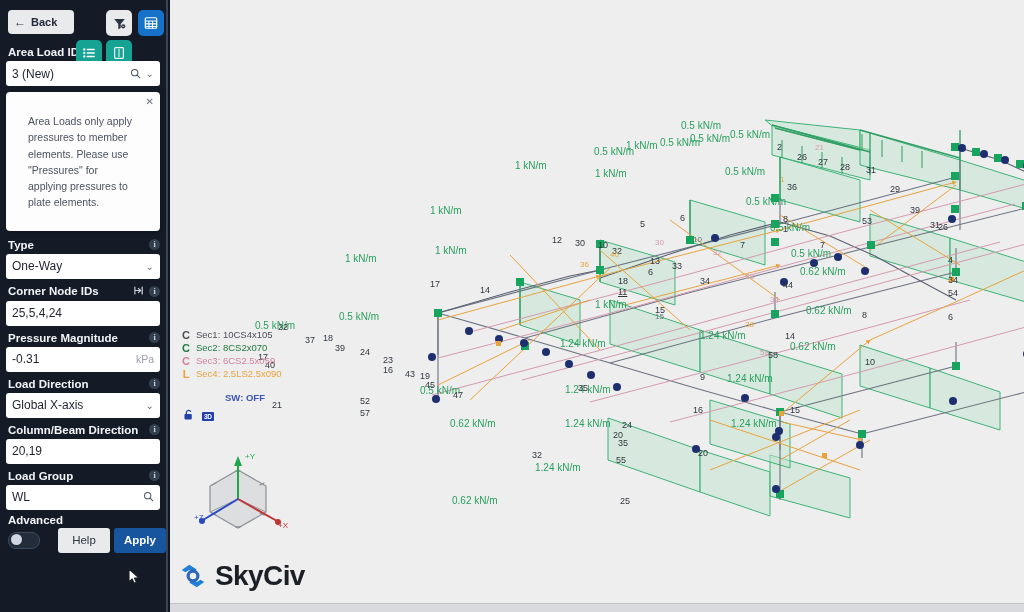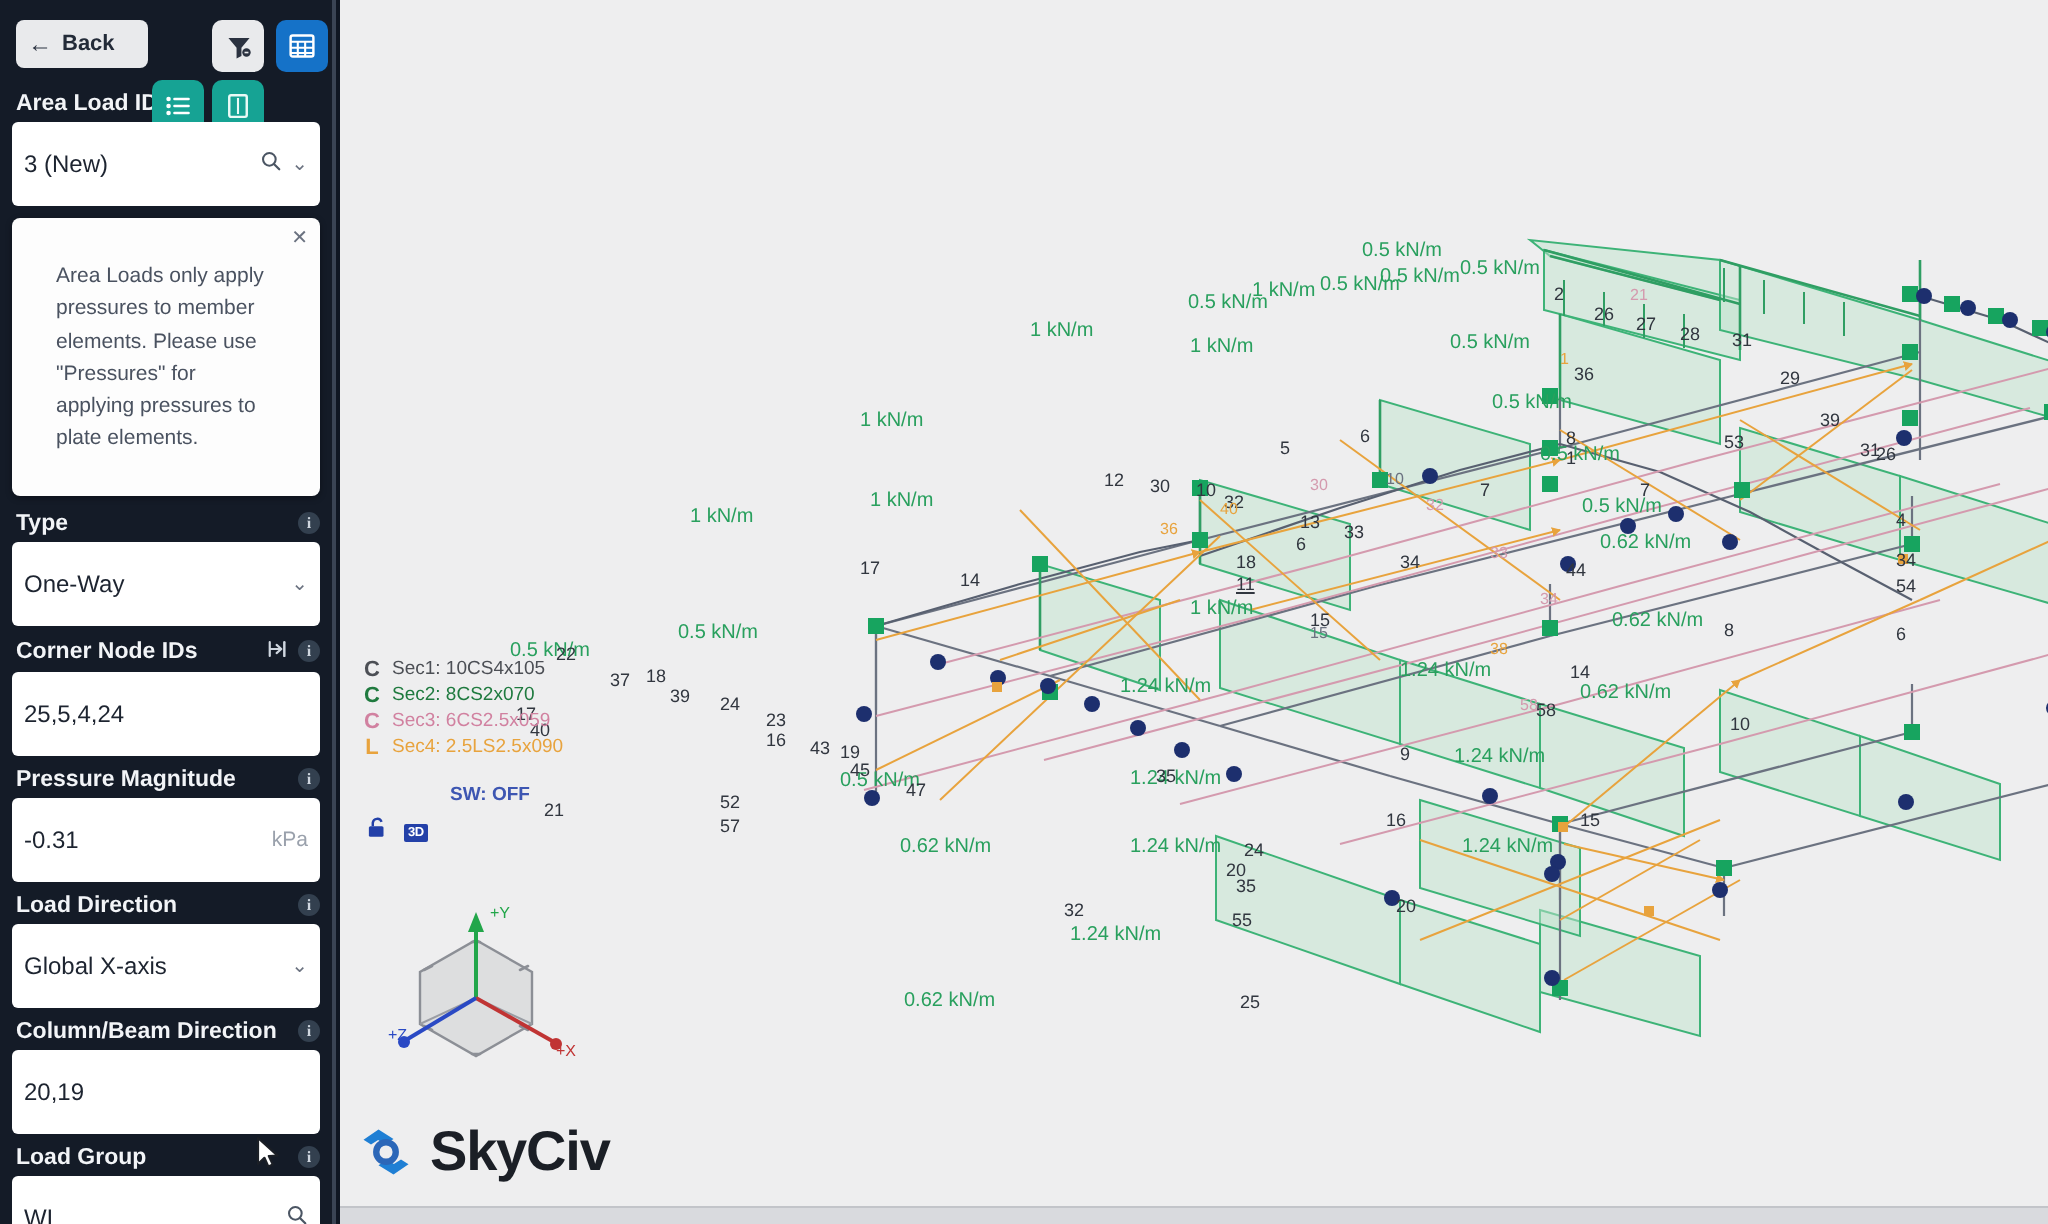--- a/index.html
+++ b/index.html
@@ -43,21 +43,21 @@
     margin:6px 0 3px 2px;display:flex;align-items:center;justify-content:space-between;
   }
   .sec-label .icons{display:flex;gap:4px;align-items:center;}
   .info-dot{
     width:11px;height:11px;border-radius:50%;background:#33404f;
     color:#cfd6df;font-size:8px;font-weight:700;display:flex;
     align-items:center;justify-content:center;font-family:"Liberation Serif", serif;
   }
 
   .field{
-    position:relative;height:42px;background:#fff;border-radius:3px;
+    position:relative;height:25px;background:#fff;border-radius:3px;
     display:flex;align-items:center;padding:0 6px;box-sizing:border-box;
     margin-bottom:2px;
   }
   .field .val{font-size:12px;color:#1d2430;flex:1;overflow:hidden;white-space:nowrap;}
   .field .unit{font-size:10.5px;color:#9aa1ac;}
   .field .chev{font-size:10px;color:#6b7280;margin-left:5px;}
 
   .tip{
     background:#fdfdfd;border-radius:4px;margin:6px 0 8px 0;
     padding:9px 10px 8px 10px;position:relative;
@@ -79,21 +79,21 @@
   }
   .toggle:after{
     content:"";position:absolute;left:2px;top:1.5px;width:11px;height:11px;
     border-radius:50%;background:#cfd6df;
   }
   .btn-help,.btn-apply{
     position:absolute;top:14px;height:25px;border:none;border-radius:3px;
     font-size:11.5px;cursor:pointer;display:flex;align-items:center;justify-content:center;
   }
   .btn-help{left:52px;width:52px;background:#e9eaec;color:#2b333f;}
-  .btn-apply{left:108px;width:42px;background:#17559e;color:#fff;font-weight:400;}
+  .btn-apply{left:108px;width:52px;background:#17559e;color:#fff;font-weight:700;}
 
   .cursor-ptr{
     position:absolute;left:128px;top:568px;width:14px;height:18px;z-index:40;
     pointer-events:none;
   }
 
   
   #viewport{
     position:absolute;left:170px;top:0;width:854px;height:612px;
     background:#eeeeef;overflow:hidden;
@@ -269,21 +269,21 @@
         <svg width="11" height="11" viewBox="0 0 16 16" aria-hidden="true">
           <circle cx="6.8" cy="6.8" r="4.6" fill="none" stroke="#4b5563" stroke-width="1.5"></circle>
           <path d="M10.3 10.3L14 14" stroke="#4b5563" stroke-width="1.6" stroke-linecap="round"></path>
         </svg>
       </span>
     </div>
 
     <div class="adv-row">
       <span class="adv-lbl">Advanced</span>
       <div class="toggle"></div>
-      <button class="btn-help">Area</button>
+      <button class="btn-help">Help</button>
       <button class="btn-apply">Apply</button>
     </div>
 
     <svg class="cursor-ptr" viewBox="0 0 14 18">
       <path d="M1 1l0 13 3.2-3.1 2 4.4 2.2-1-2-4.3 4.4-.2z" fill="#fff" stroke="#1b1f26" stroke-width="1.1" stroke-linejoin="round"></path>
     </svg>
   </div>
 
   <div id="viewport">
 

